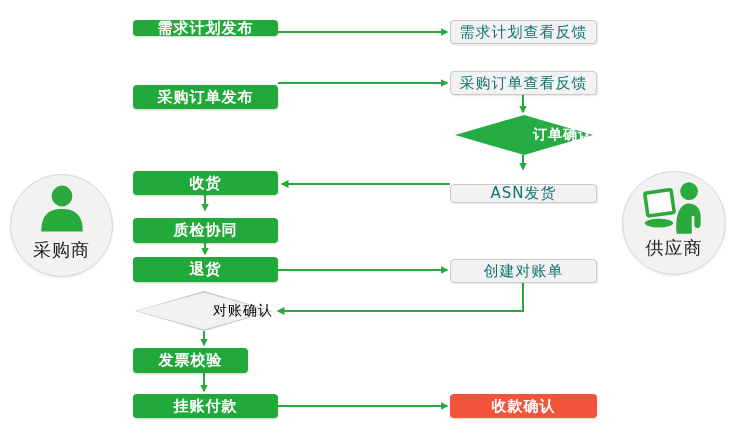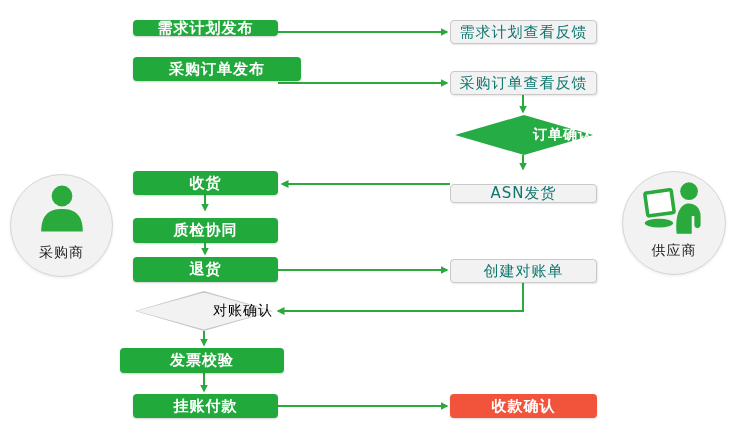--- a/index.html
+++ b/index.html
@@ -67,21 +67,21 @@
     background:#f2f2f2;
     border:1px solid #d6d6d6;
     box-sizing:border-box;
     display:flex;flex-direction:column;align-items:center;justify-content:flex-end;
     box-shadow:0 1px 3px rgba(0,0,0,0.08);
   }
   .actor .icon{position:absolute;top:8px;left:50%;transform:translateX(-50%);}
   .actor .alabel{
     position:relative;
     margin-bottom:14px;
-    font-size:14px;
+    font-size:18px;
     color:#222222;
     letter-spacing:1px;
     white-space:nowrap;
   }
   svg.wires{position:absolute;left:0;top:0;pointer-events:none;}
 </style>
 </head>
 <body>
 
 <div class="stage">
@@ -103,35 +103,35 @@
       <path d="M278,270 L447,270" marker-end="url(#ah)"></path>
       <path d="M523,283 L523,311 L278,311" marker-end="url(#ah)"></path>
       <path d="M204,331 L204,345" marker-end="url(#ah)"></path>
       <path d="M204,373 L204,391" marker-end="url(#ah)"></path>
       <path d="M278,406 L447,406" marker-end="url(#ah)"></path>
     </g>
   </svg>
 
   <div class="node green" style="left:133px;top:20px;width:145px;height:16px">需求计划发布</div>
 
-  <div class="node green" style="left:133px;top:57px;width:168px;height:24px">采购订单发布</div>
+  <div class="node green" style="left:133px;top:85px;width:145px;height:24px">采购订单发布</div>
 
   <div class="node green" style="left:133px;top:171px;width:145px;height:24px">收货</div>
 
   <div class="node green" style="left:133px;top:218px;width:145px;height:25px">质检协同</div>
 
   <div class="node green" style="left:133px;top:257px;width:145px;height:25px">退货</div>
 
   <div class="diamond gray-d" style="left:135px;top:291px;width:138px;height:40px">
     <div class="shape outer"></div>
     <div class="shape inner"></div>
     <div class="lbl">对账确认</div>
   </div>
 
-  <div class="node green" style="left:120px;top:348px;width:164px;height:25px">发票校验</div>
+  <div class="node green" style="left:133px;top:348px;width:115px;height:25px">发票校验</div>
 
   <div class="node green" style="left:133px;top:394px;width:145px;height:24px">挂账付款</div>
 
   <div class="node plain" style="left:450px;top:20px;width:147px;height:24px">需求计划查看反馈</div>
 
   <div class="node plain" style="left:450px;top:71px;width:147px;height:24px">采购订单查看反馈</div>
 
   <div class="diamond green-d" style="left:455px;top:115px;width:138px;height:40px">
     <div class="shape"></div>
     <div class="lbl">订单确认</div>

